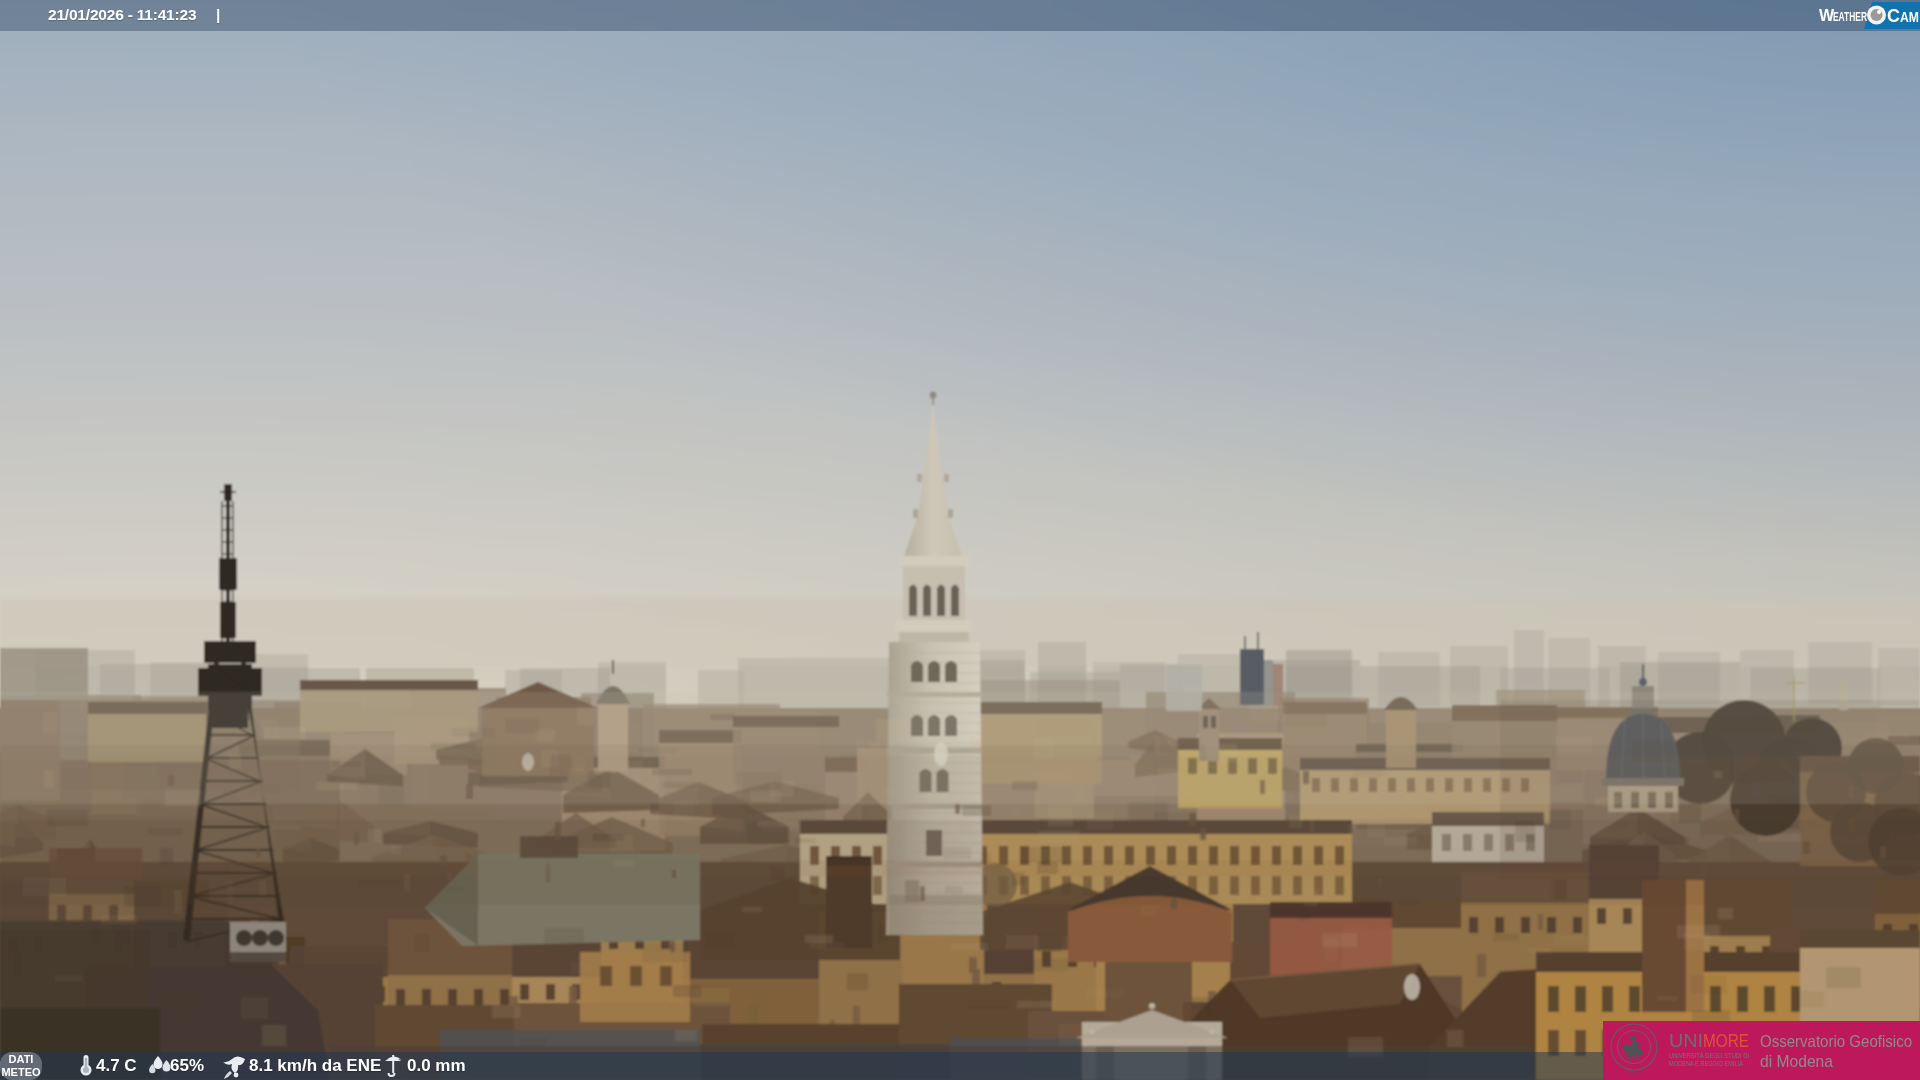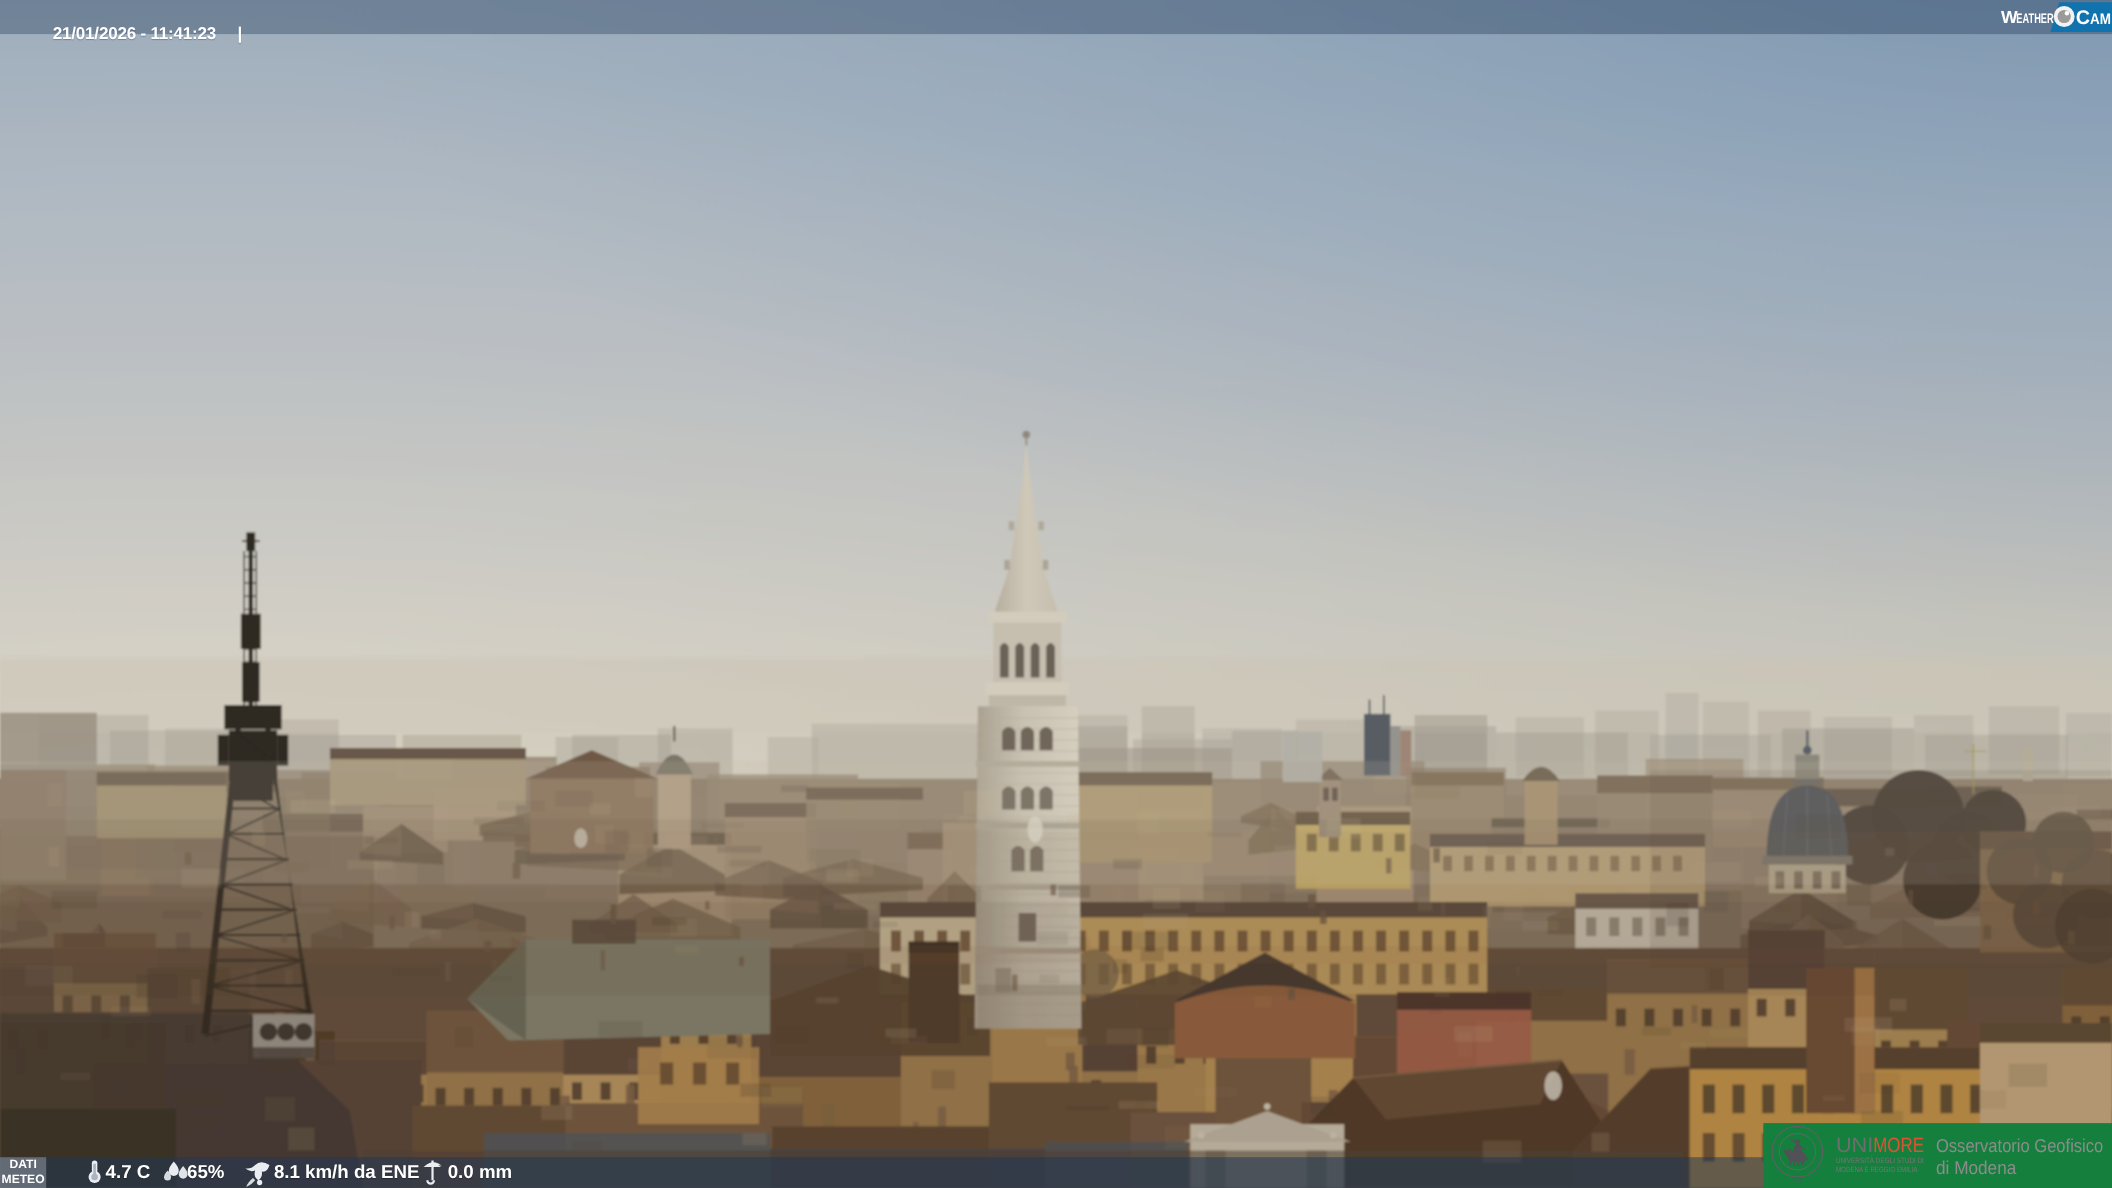--- a/index.html
+++ b/index.html
@@ -1,22 +1,22 @@
 <!DOCTYPE html>
 <html><head><meta charset="utf-8"><style>
 html,body{margin:0;padding:0;width:1920px;height:1080px;overflow:hidden;background:#000;}
 #stage{position:relative;width:1920px;height:1080px;font-family:"Liberation Sans",sans-serif;}
 #scene{position:absolute;left:0;top:0;}
 .ov{position:absolute;color:#fff;}
 #topbar{left:0;top:0;width:1920px;height:31px;background:rgba(24,48,80,0.34);}
-.tt{top:22px;font-size:15.5px;font-weight:bold;letter-spacing:-0.2px;white-space:nowrap;text-shadow:0 1px 1px rgba(30,50,80,0.35);}
+.tt{top:6px;font-size:15.5px;font-weight:bold;letter-spacing:-0.2px;white-space:nowrap;text-shadow:0 1px 1px rgba(30,50,80,0.35);}
 #botbar{left:0;top:1052px;width:1920px;height:28px;background:rgba(30,55,85,0.52);}
-#dati{left:0;top:1052px;width:42px;height:28px;background:rgba(200,212,225,0.34);color:#fff;font-size:11px;font-weight:bold;text-align:center;line-height:13px;padding-top:1px;box-sizing:border-box;}
+#dati{left:0;top:1052px;width:42px;height:28px;background:rgba(200,212,225,0.34);color:#fff;font-size:11px;font-weight:bold;text-align:center;line-height:13px;padding-top:1px;box-sizing:border-box;border-radius:12px;}
 .bt{top:1056px;font-size:17px;font-weight:bold;white-space:nowrap;text-shadow:0 1px 1px rgba(0,0,0,0.35);}
-#unibox{left:1603px;top:1021px;width:317px;height:59px;background:#15803d;}
+#unibox{left:1603px;top:1021px;width:317px;height:59px;background:#be185d;}
 </style></head><body>
 <div id="stage">
 <svg id="scene" width="1920" height="1080" viewBox="0 0 1920 1080">
 <g filter="url(#soft)">
 <defs>
 <linearGradient id="sky" x1="0" y1="0" x2="0" y2="1">
  <stop offset="0" stop-color="#98aabc"></stop>
  <stop offset="0.22" stop-color="#a2b0bf"></stop>
  <stop offset="0.45" stop-color="#aab3bd"></stop>
  <stop offset="0.66" stop-color="#b7bab9"></stop>

